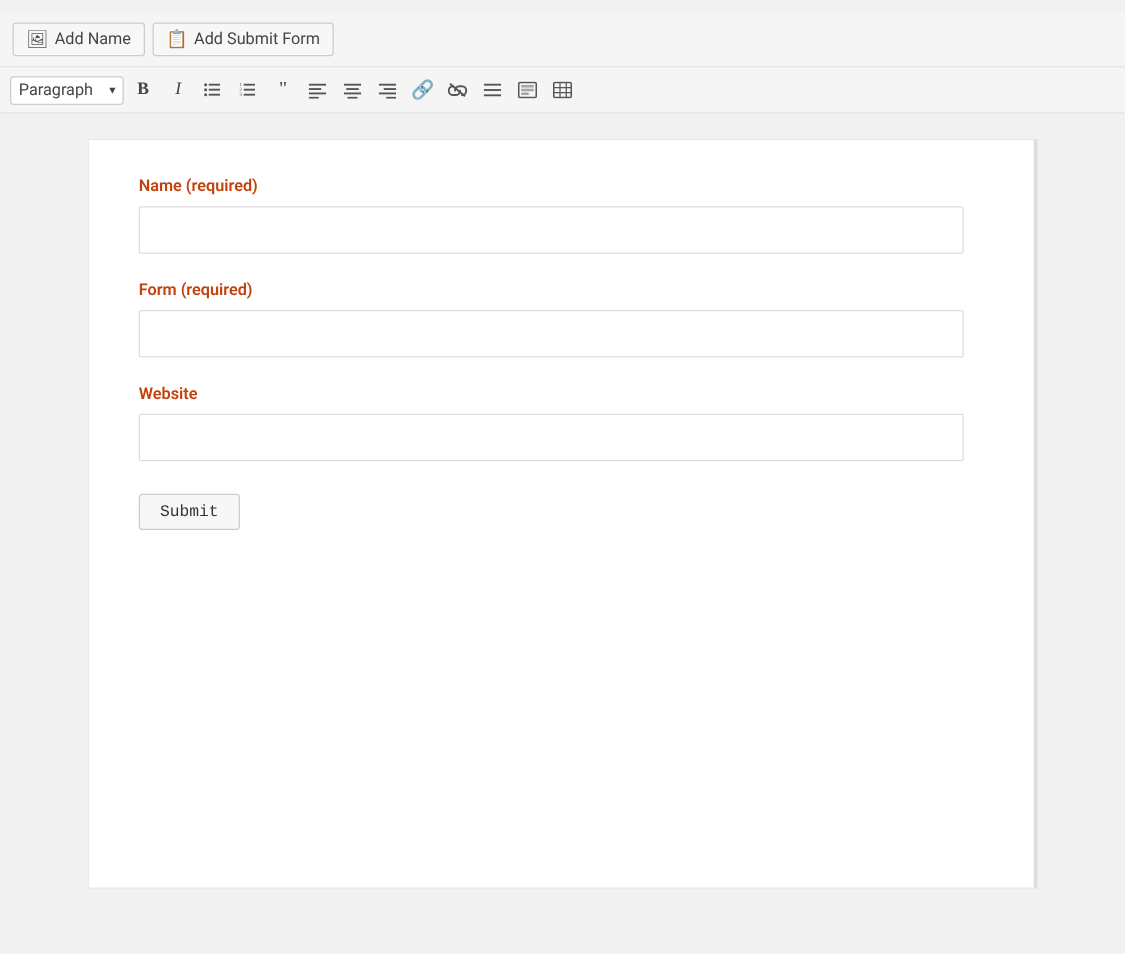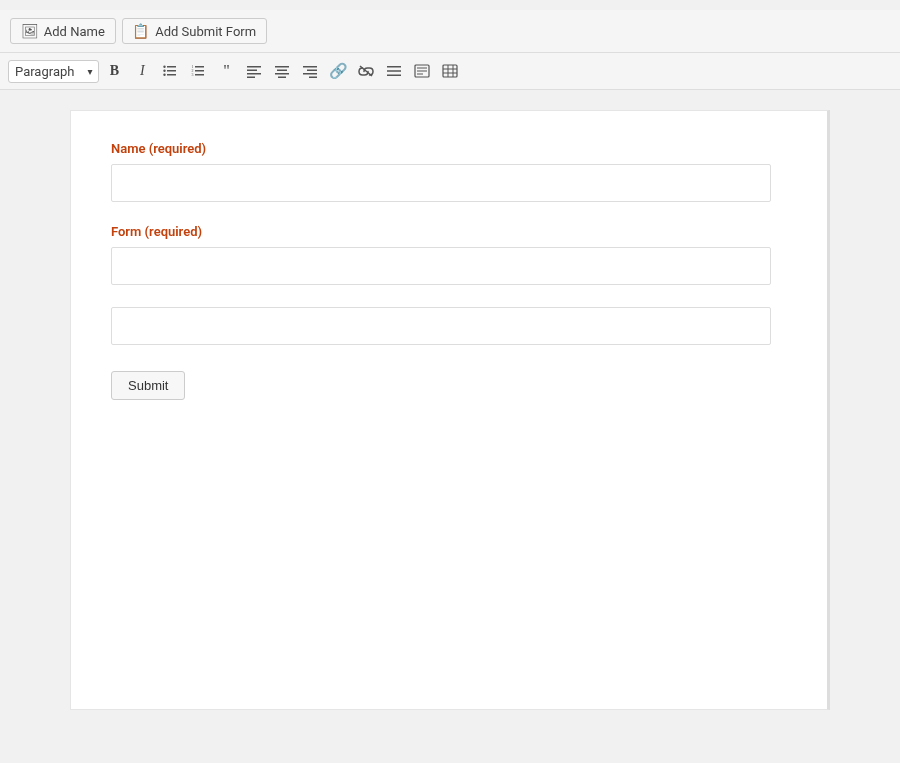--- a/index.html
+++ b/index.html
@@ -161,21 +161,21 @@
 
     .form-submit-btn {
       display: inline-block;
       padding: 6px 16px;
       background: #f7f7f7;
       border: 1px solid #ccc;
       border-radius: 3px;
       font-size: 13px;
       color: #333;
       cursor: pointer;
-      font-family: Liberation Sans, sans-serif;
+      font-family: Liberation Mono, monospace;
       margin-top: 4px;
     }
   </style>
 </head>
 <body>
 
 <div class="editor-wrapper">
 
   <div class="toolbar-row1">
     <button class="toolbar-btn">
@@ -285,20 +285,21 @@
           <label class="form-label">Name (required)</label>
           <input type="text" class="form-input" style="">
         </div>
 
         <div class="form-group">
           <label class="form-label">Form (required)</label>
           <input type="email" class="form-input" style="">
         </div>
 
         <div class="form-group">
+          <label class="form-label">Website</label>
           <input type="text" class="form-input" style="">
         </div>
 
 
         <div>
           <button class="form-submit-btn">Submit</button>
         </div>
 
       </div>
     </div>

